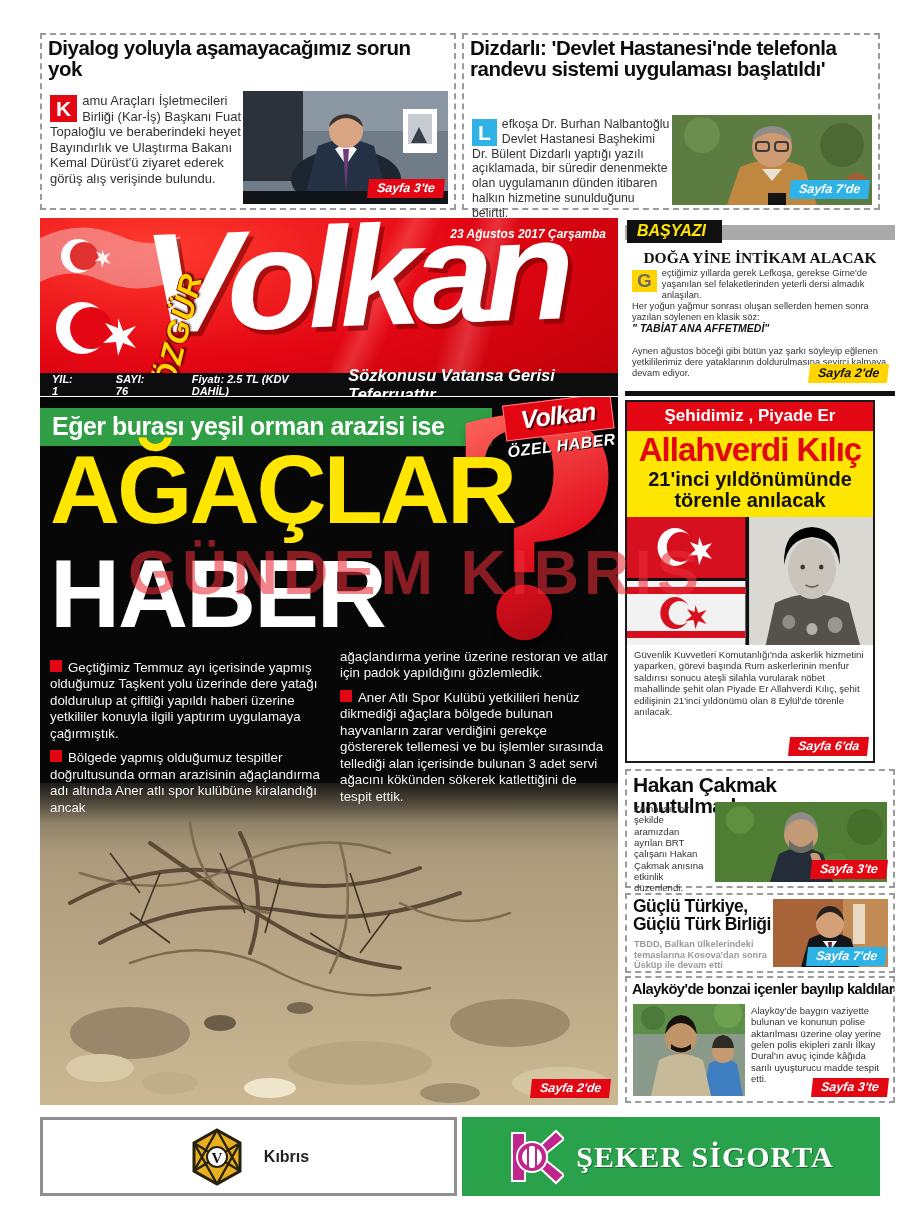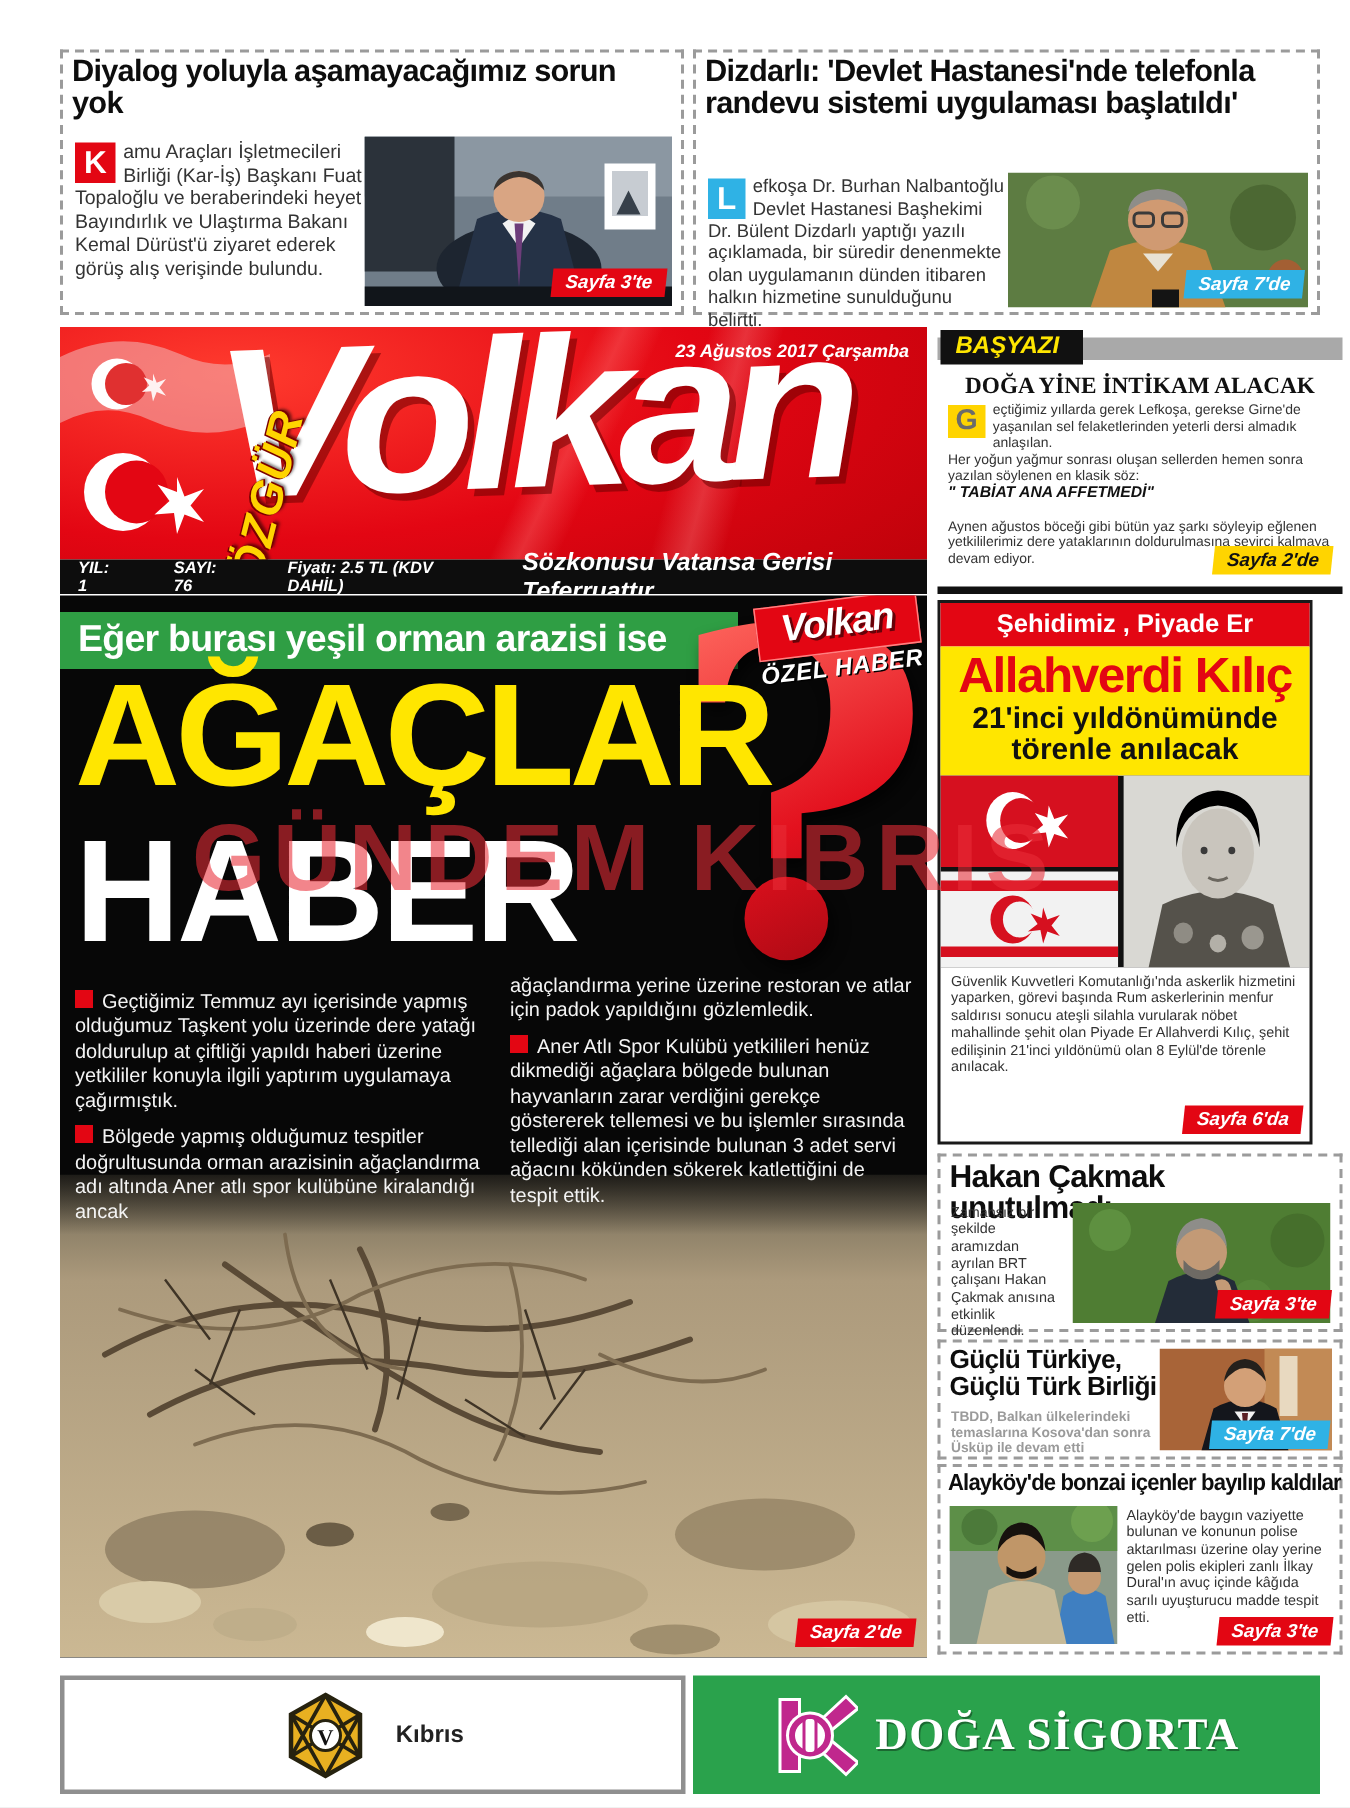--- a/index.html
+++ b/index.html
@@ -380,17 +380,17 @@
 
   <div class="abs ad-seker">
     <svg width="56" height="60" viewBox="0 0 56 60">
       <rect x="4" y="6" width="13" height="48" fill="#c0278d" stroke="#fff" stroke-width="2"></rect>
       <path d="M20 30 L48 4 L56 12 L34 30 L56 48 L48 56 Z" fill="#c0278d" stroke="#fff" stroke-width="2"></path>
       <circle cx="24" cy="30" r="16" fill="#fff"></circle>
       <circle cx="24" cy="30" r="12" fill="none" stroke="#c0278d" stroke-width="4"></circle>
       <rect x="20" y="18" width="8" height="24" rx="3" fill="#fff" stroke="#c0278d" stroke-width="2"></rect>
     </svg>
     <div class="seker-text">
-      <div class="l1">DOĞA SİGORTA</div>
+      <div class="l1">ŞEKER SİGORTA</div>
     </div>
   </div>
 
 </div>
 
 </body></html>

